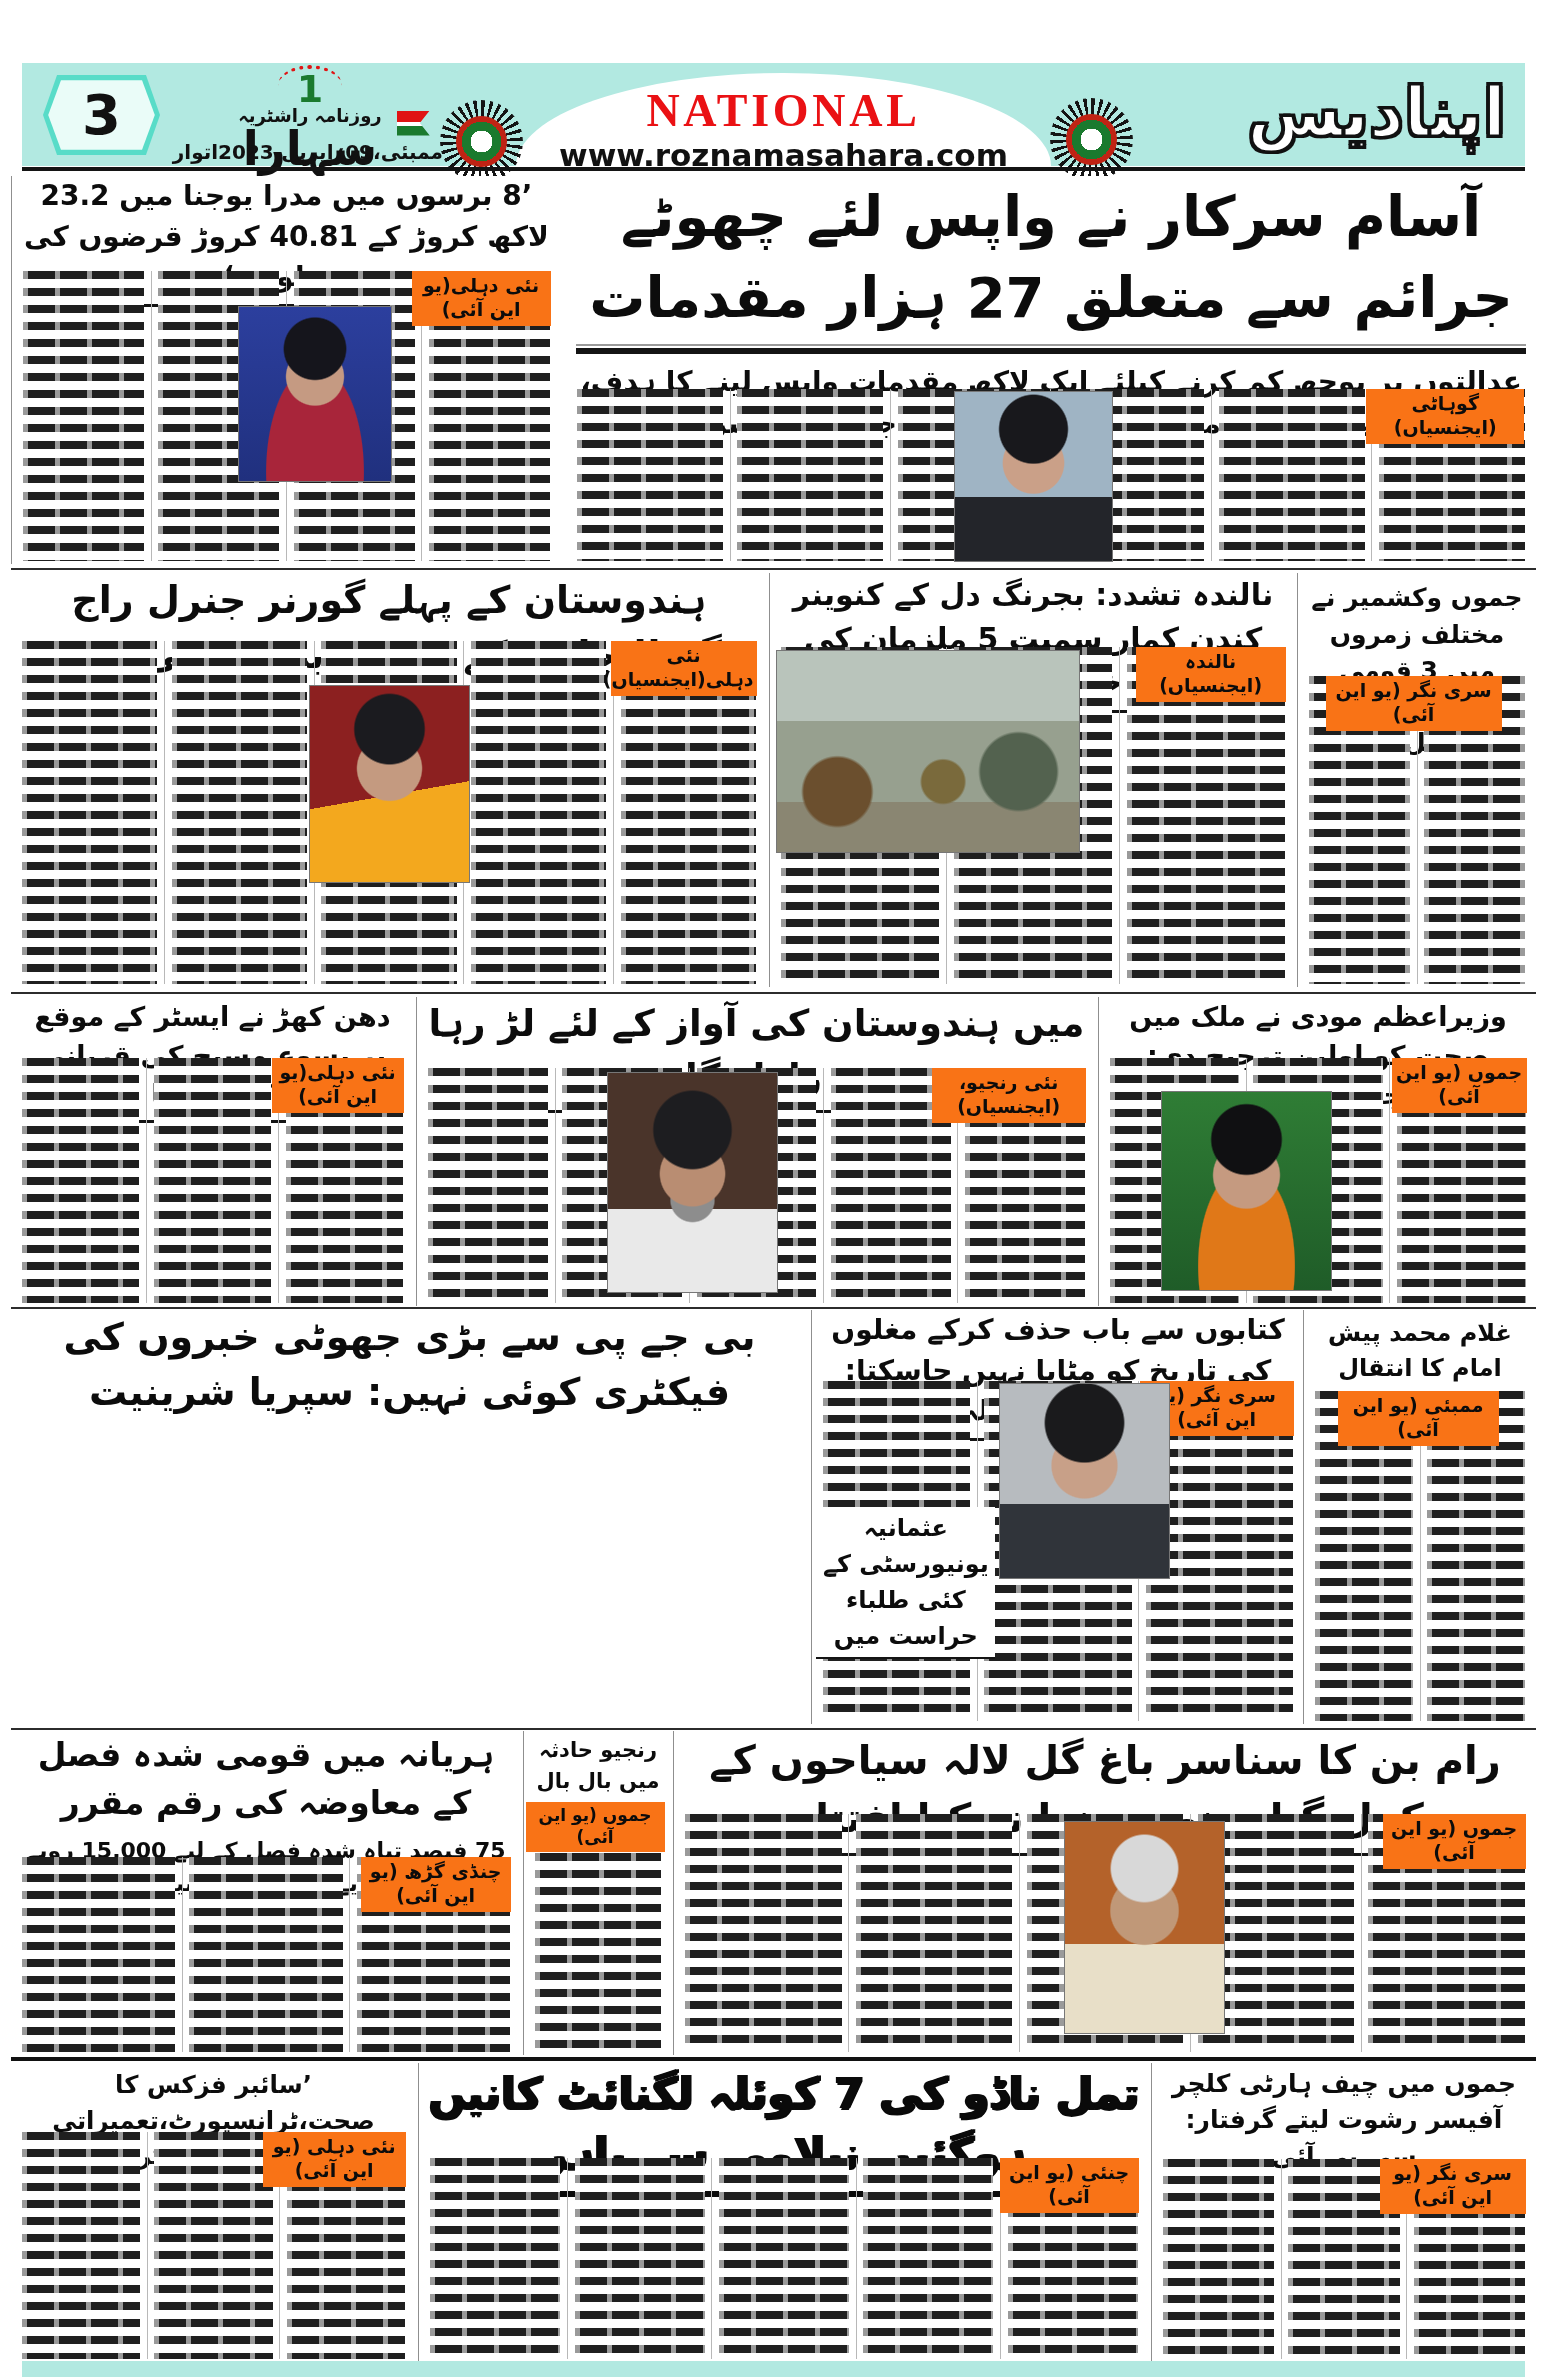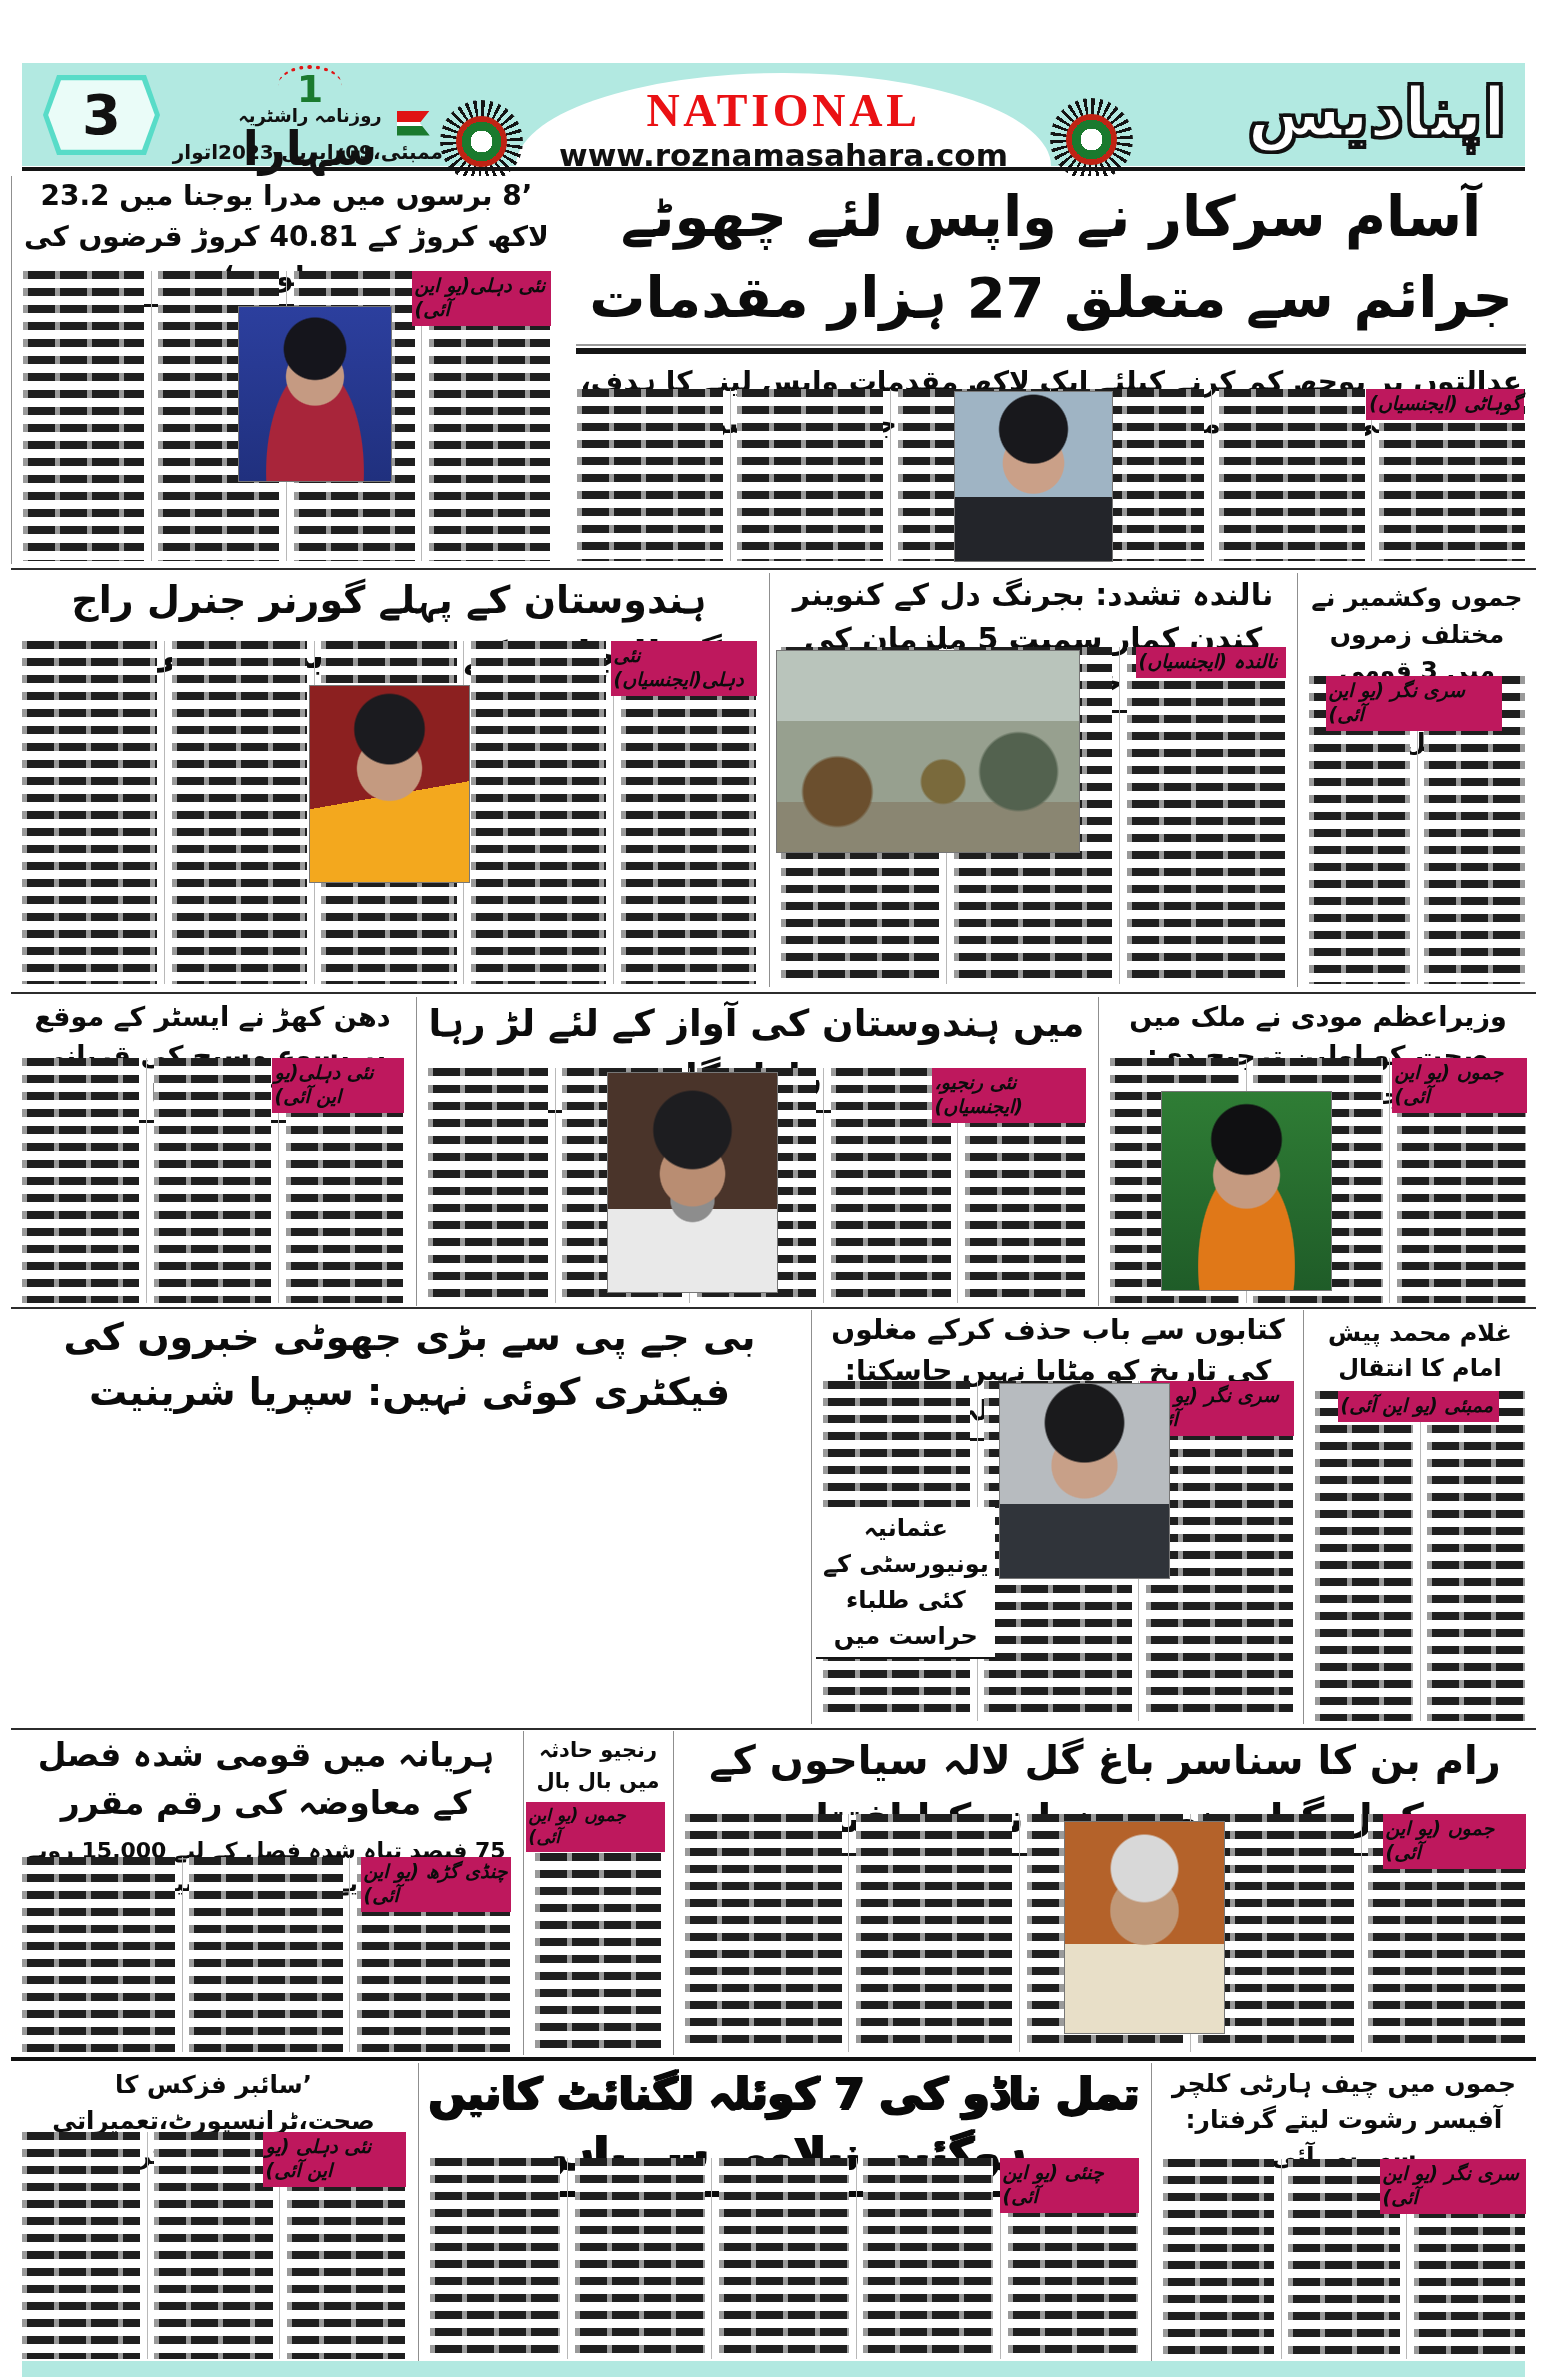--- a/index.html
+++ b/index.html
@@ -45,22 +45,22 @@
   .hl-rule{height:3px;background:#141414;margin:6px 16.3px 0;}
   .deck{direction:rtl;text-align:center;font-weight:bold;font-size:28px;line-height:1.5;color:#0c0c0c;margin-top:7.4px;padding:0 6px;}
   .body{position:absolute;left:4.4px;right:4.4px;bottom:3px;}
   .cols{display:flex;flex-direction:row-reverse;height:100%;}
   .col{flex:1;border-left:0.7px solid #b8b8b8;padding:0 6.7px;}
   .col:last-child{border-left:none;}
   .lines{height:100%;
      background-image:
        repeating-linear-gradient(to right,rgba(255,255,255,.55) 0 5.2px,transparent 5.2px 32px),
        repeating-linear-gradient(to bottom,#1f1f1f 0 8.1px,#fff 8.1px 17px);}
-  .byline{position:absolute;top:0;direction:rtl;text-align:left;font-weight:bold;font-size:19px;
-     color:#0c0c0c;background:#be185d;padding:1.5px 3px 4.4px;line-height:1.3;font-style:italic;}
+  .byline{position:absolute;top:0;direction:rtl;text-align:center;font-weight:bold;font-size:19px;
+     color:#0c0c0c;background:#f97316;padding:1.5px 3px 4.4px;line-height:1.3;}
   .photo{position:absolute;border:0.7px solid #777;}
   .hrule{position:absolute;left:11px;right:11px;background:#2c2c2c;}
   .footer-strip{position:absolute;left:22px;right:22px;top:2361px;height:16.3px;background:#b2e9e1;}
   .subhead{position:absolute;direction:rtl;text-align:center;font-weight:bold;font-size:24px;
      line-height:1.5;background:#fff;color:#0c0c0c;padding:3px 1.5px;border-bottom:2.2px solid #141414;}
   
   .ph-sitharaman{background:
      radial-gradient(circle at 50% 24%,#15151c 0 20%,transparent 21%),
      radial-gradient(circle at 50% 40%,#c59a82 0 22%,transparent 23%),
      radial-gradient(ellipse at 50% 95%,#a8253a 0 45%,transparent 46%),

